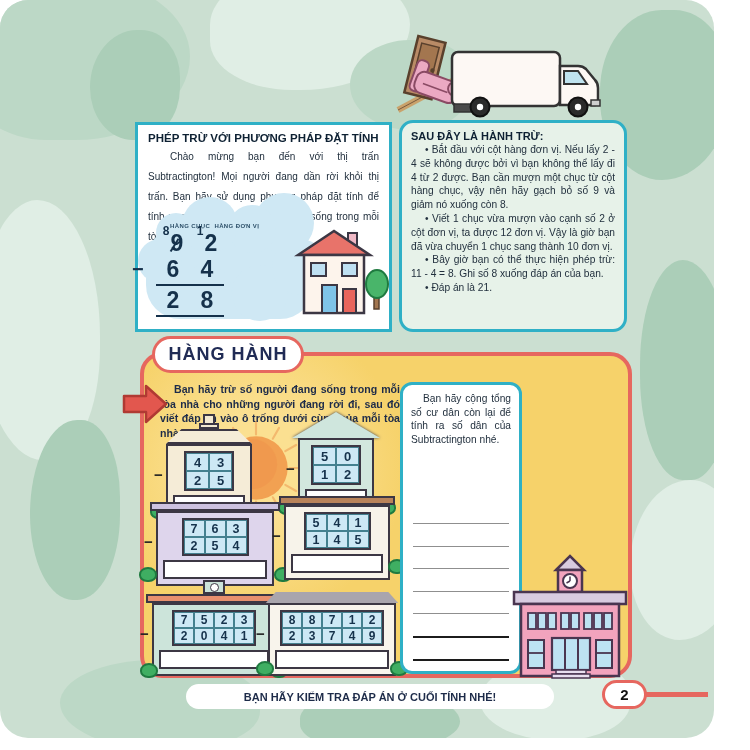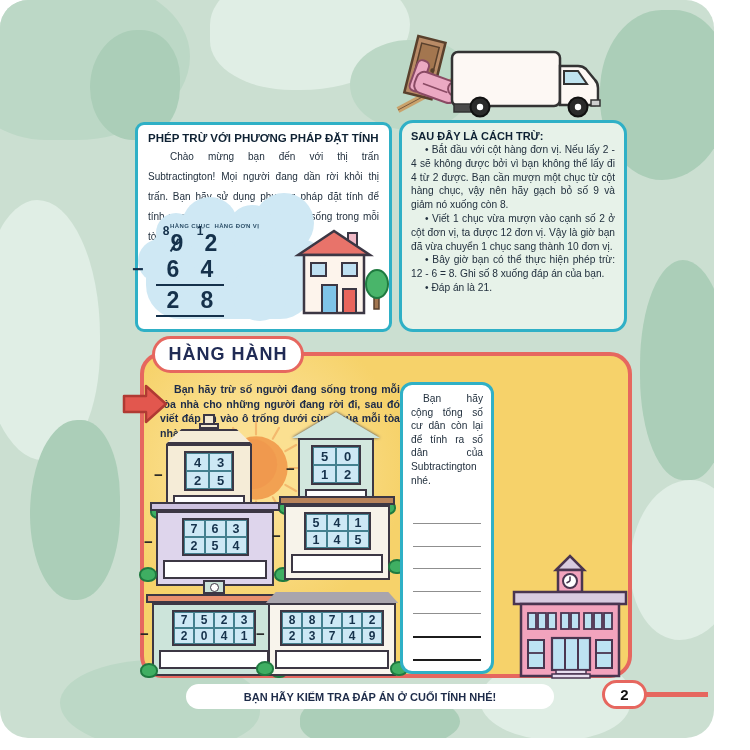--- a/index.html
+++ b/index.html
@@ -8,21 +8,21 @@
 
   
   .page { position:absolute; left:0; top:0; width:714px; height:738px; background:#cbdfd1; border-radius:28px; overflow:hidden; }
   .blob { position:absolute; }
   .b-dark { background:#abceb8; }
   .b-mid  { background:#bcd8c6; }
   .b-light{ background:#e0eee5; }
 
   
   .intro-box { position:absolute; left:135px; top:122px; width:257px; height:210px; background:#ffffff;
-    border:3px solid #2fb0c6; border-radius:9px; padding:6px 10px 6px 10px; z-index:3; }
+    border:3px solid #2fb0c6; border-radius:0; padding:6px 10px 6px 10px; z-index:3; }
   .intro-title { font-size:11.5px; font-weight:bold; color:#0e2133; margin:1px 0 3px 0; }
   .intro-body { font-size:10px; line-height:20px; color:#22303e; text-align:justify; text-indent:22px; }
 
   .example-zone { position:absolute; left:8px; top:92px; width:240px; height:112px; }
   .cloud { position:absolute; left:0; top:10px; width:168px; height:92px; background:#cfe8f4; border-radius:34px; }
   .cloud::before { content:""; position:absolute; left:10px; top:-14px; width:40px; height:40px; border-radius:50%; background:#cfe8f4;
     box-shadow: 34px -8px 0 8px #cfe8f4, 76px -4px 0 4px #cfe8f4, 108px -10px 0 10px #cfe8f4,
                 -16px 28px 0 2px #cfe8f4, 124px 34px 0 8px #cfe8f4, 30px 58px 0 6px #cfe8f4, 84px 60px 0 8px #cfe8f4; }
   .ex-content { position:absolute; left:10px; top:0; width:150px; z-index:2; text-align:left; }
   .ex-label { font-size:6px; font-weight:bold; color:#2c4f68; letter-spacing:.4px; margin:6px 0 0 14px; white-space:pre; }
@@ -84,21 +84,21 @@
   .h5 .roof-flat { background:#e8906e; }
   .h6 .hbody { background:#f8f4ec; }
   .h6 .roof-flat { background:#a9a5ad; height:11px; clip-path:polygon(3% 100%,10% 0,90% 0,97% 100%); border:none; outline:2px solid #3c3744; }
   .cupola { width:22px; height:14px; border:2px solid #3c3744; background:#cce4da; display:flex; align-items:center; justify-content:center; }
   .cupola .clock { width:9px; height:9px; border-radius:50%; border:1.5px solid #3c3744; background:#fff; }
   .bush { position:absolute; width:18px; height:15px; background:#3fae62; border:2px solid #1f7a40; border-radius:50% 50% 45% 45%; z-index:3; }
 
   .sun { position:absolute; left:64px; top:64px; z-index:1; }
 
   
-  .sum-box { position:absolute; left:256px; top:26px; width:94px; height:292px; background:#fff; border:3px solid #2fb0c6;
+  .sum-box { position:absolute; left:256px; top:26px; width:122px; height:292px; background:#fff; border:3px solid #2fb0c6;
     border-radius:12px; padding:7px 8px; z-index:2; }
   .sum-box .prompt, .cmp-box .prompt { font-size:10.2px; line-height:13.6px; color:#22303e; text-align:justify; text-indent:12px; }
   .lines { position:absolute; left:10px; right:10px; }
   .sum-box .lines { top:138px; }
   .wline { border-top:1.5px solid #8f8f8f; margin-bottom:21.5px; }
   .wline.dark { border-top:2.2px solid #1c1c1c; }
   .cmp-box { position:absolute; left:374px; top:26px; width:112px; height:168px; background:#fff; border:3px solid #2fb0c6;
     border-radius:12px; padding:7px 8px; z-index:2; }
   .cmp-box .lines { top:82px; }
   .cmp-box .wline { margin-bottom:25px; }
@@ -190,24 +190,24 @@
         <rect x="49" y="64" width="13" height="24" fill="#e8655c" stroke="#3c3744" stroke-width="2"></rect>
       </svg>
       <svg class="mini-tree" width="26" height="42" viewBox="0 0 26 42">
         <rect x="10" y="26" width="5" height="14" fill="#a3764f" stroke="#59402c" stroke-width="1.5"></rect>
         <ellipse cx="13" cy="15" rx="11" ry="14" fill="#49b56a" stroke="#1f7a40" stroke-width="2"></ellipse>
       </svg>
     </div>
   </div>
 
   <div class="method-box">
-    <div class="method-title">SAU ĐÂY LÀ CÁCH TRỪ:</div>
+    <div class="method-title">SAU ĐÂY LÀ HÀNH TRỪ:</div>
     <p>Bắt đầu với cột hàng đơn vị. Nếu lấy 2 - 4 sẽ không được bởi vì bạn không thể lấy đi 4 từ 2 được. Bạn cần mượn một chục từ cột hàng chục, vậy nên hãy gạch bỏ số 9 và giảm nó xuống còn 8.</p>
     <p>Viết 1 chục vừa mượn vào cạnh số 2 ở cột đơn vị, ta được 12 đơn vị. Vậy là giờ bạn đã vừa chuyển 1 chục sang thành 10 đơn vị.</p>
-    <p>Bây giờ bạn có thể thực hiện phép trừ: 12 - 6 = 8. Ghi số 8 xuống đáp án của bạn.</p>
+    <p>Bây giờ bạn có thể thực hiện phép trừ: 11 - 4 = 8. Ghi số 8 xuống đáp án của bạn.</p>
     <p>Đáp án là 21.</p>
   </div>
 
   <div class="practice-pill">
     <span>HÀNG HÀNH</span>
   </div>
   <svg class="practice-arrow" width="48" height="42" viewBox="0 0 48 42">
     <polygon points="3,13 25,13 25,3 45,21 25,39 25,29 3,29" fill="#e2574e" stroke="#b03a33" stroke-width="2.5" stroke-linejoin="round"></polygon>
   </svg>
 

